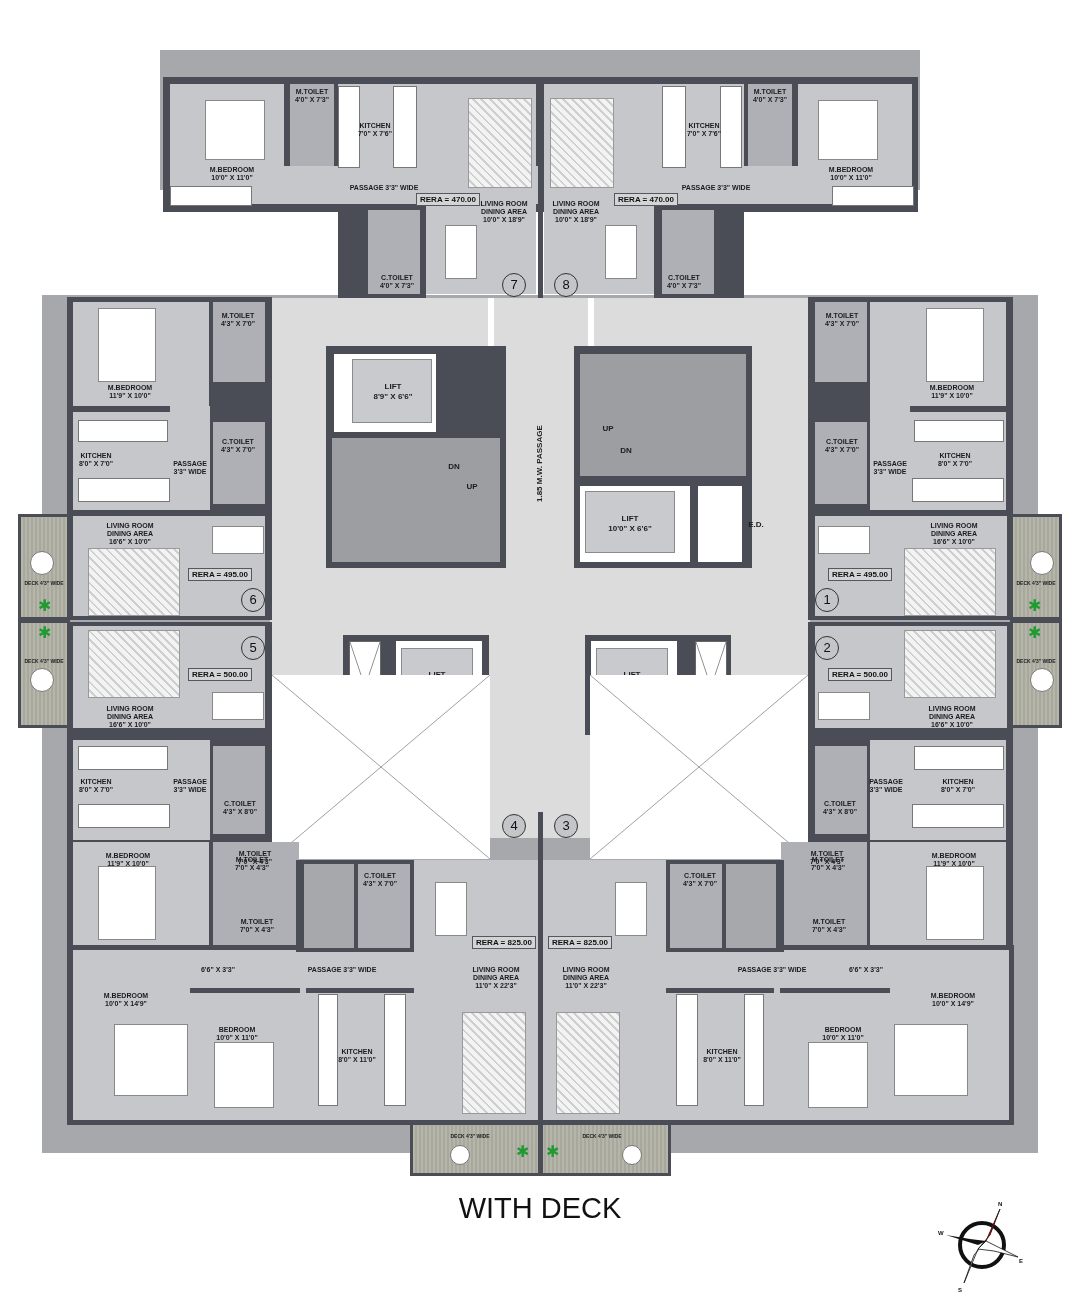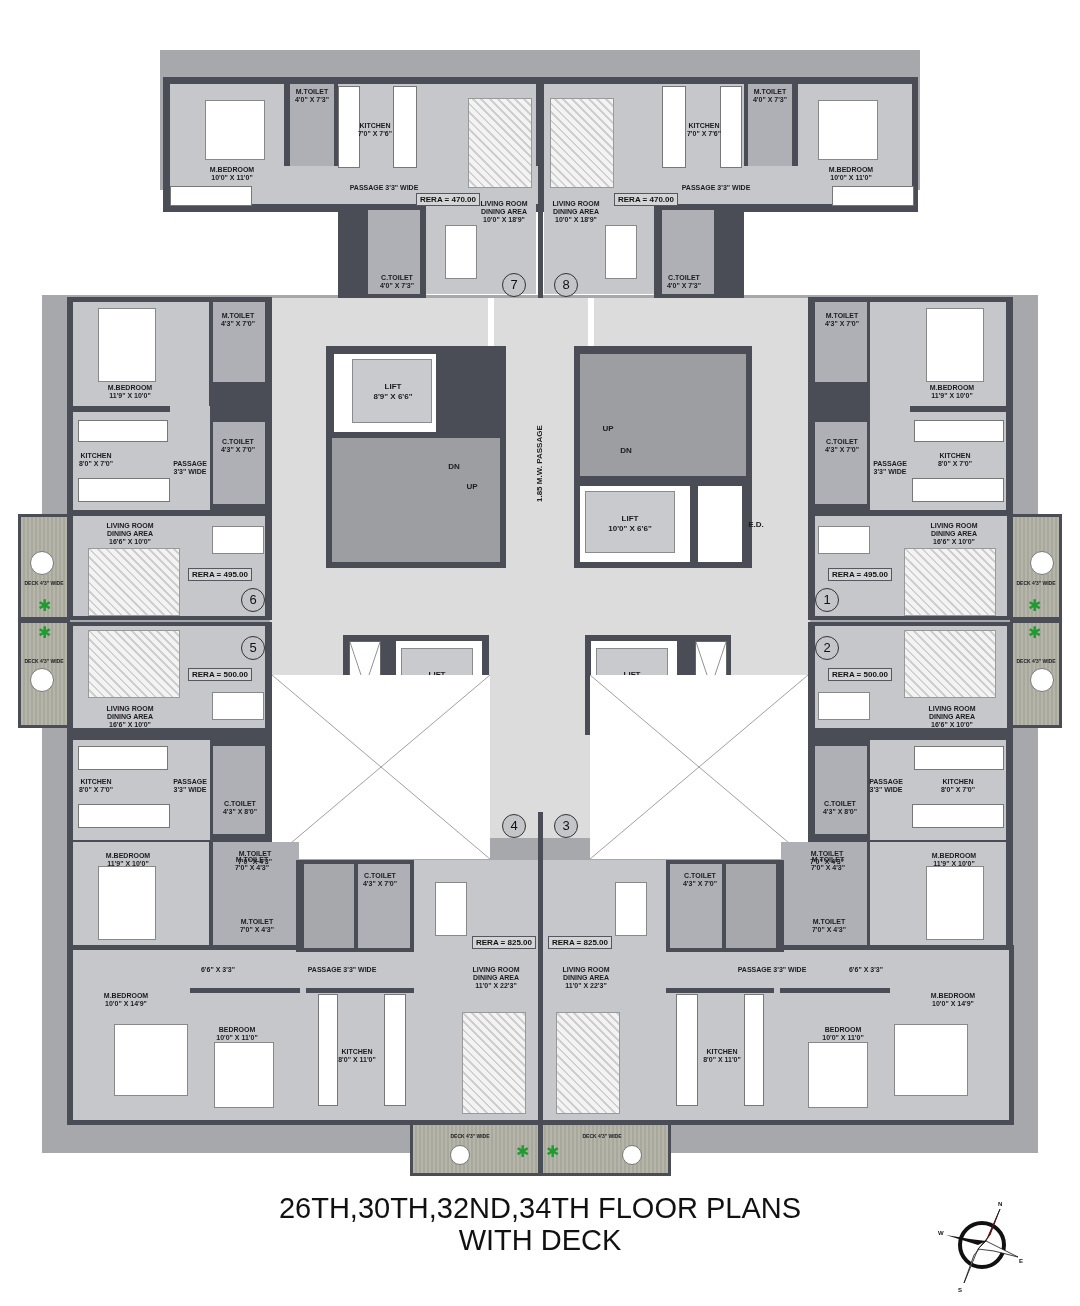--- a/index.html
+++ b/index.html
@@ -313,21 +313,20 @@
 <div class="unitno" style="left:554px;top:814px;">3</div>
 
 <div class="deck abs" style="left:539px;top:1122px;width:132px;height:54px;"></div>
 <div class="lbl" style="left:602px;top:1132px;font-size:5px;">DECK 4'3" WIDE</div>
 <div class="round" style="left:622px;top:1145px;width:18px;height:18px;"></div>
 <div class="plant" style="left:546px;top:1144px;">✱</div>
 
 <div class="abs wall" style="left:538px;top:812px;width:5px;height:364px;"></div>
 
 <div class="title">
-  <div>26TH,30TH,32ND,34TH FLOOR PLANS</div>
   <div>WITH DECK</div>
 </div>
 
 <div class="abs" style="left:930px;top:1195px;width:100px;height:100px;">
   <svg viewBox="0 0 100 100" width="100" height="100">
     <circle cx="52" cy="50" r="22" fill="none" stroke="#111" stroke-width="4"></circle>
     <polygon points="70,14 56,46 48,54 60,40" fill="#c0181c" stroke="#111" stroke-width="0.8"></polygon>
     <polygon points="70,14 60,40 56,46" fill="#7a0d10"></polygon>
     <polygon points="34,88 48,54 56,46 44,60" fill="#fff" stroke="#111" stroke-width="0.8"></polygon>
     <polygon points="16,40 48,50 56,46 40,44" fill="#111"></polygon>

